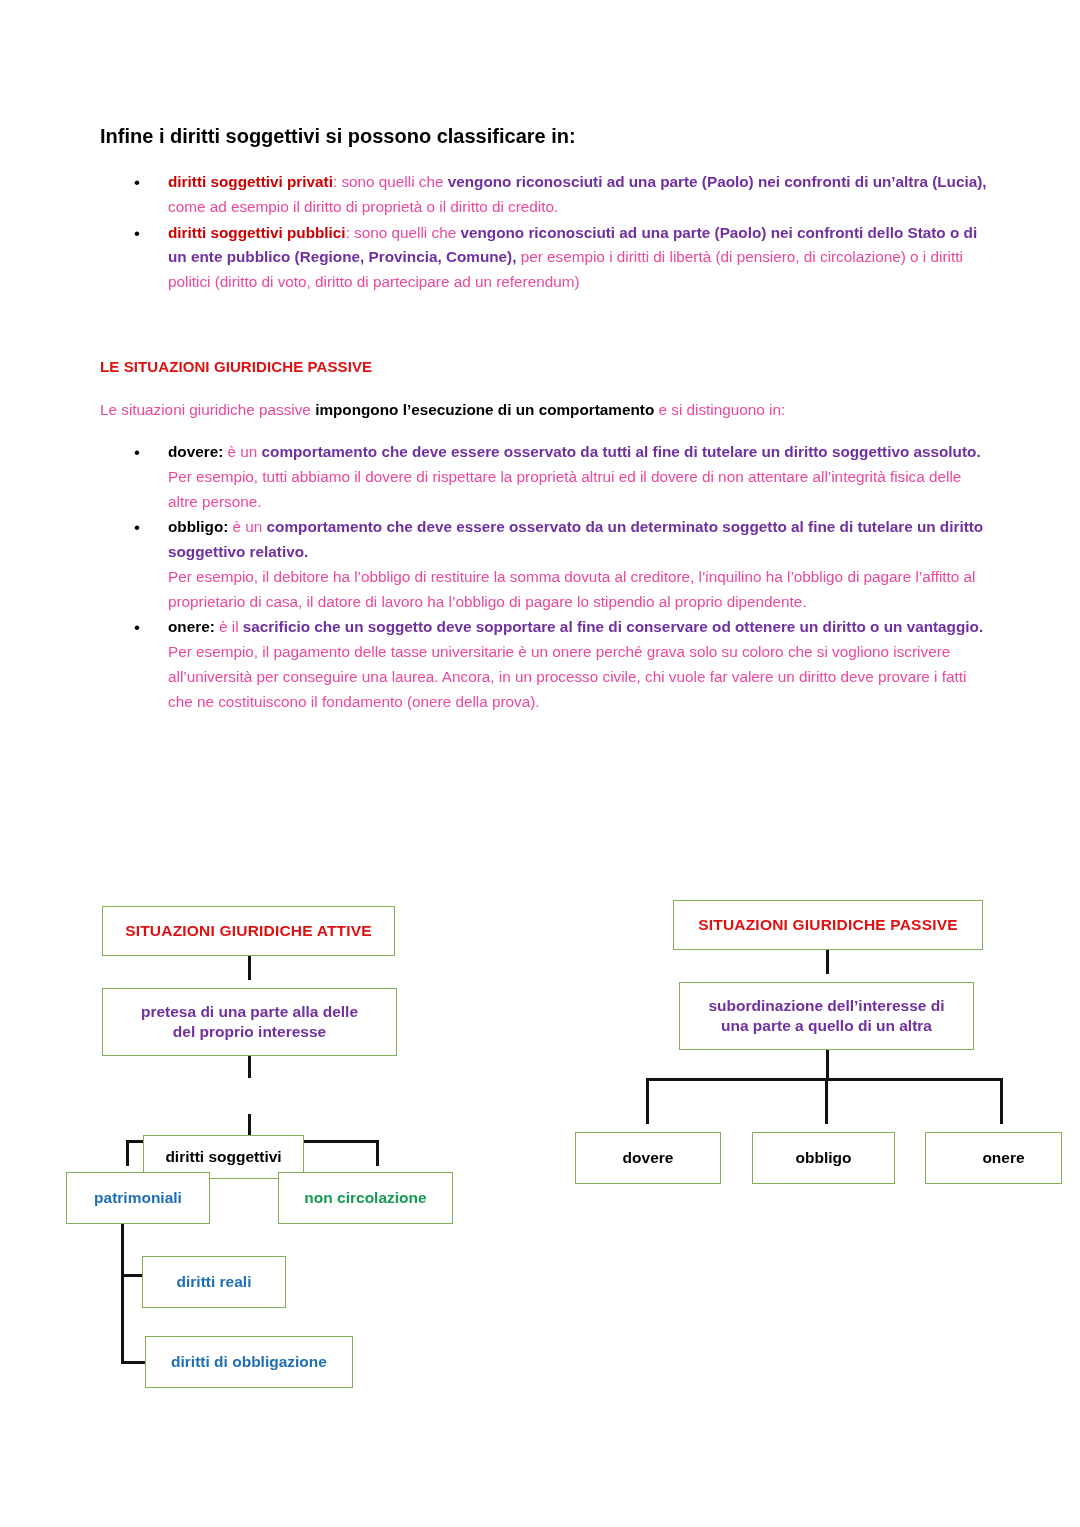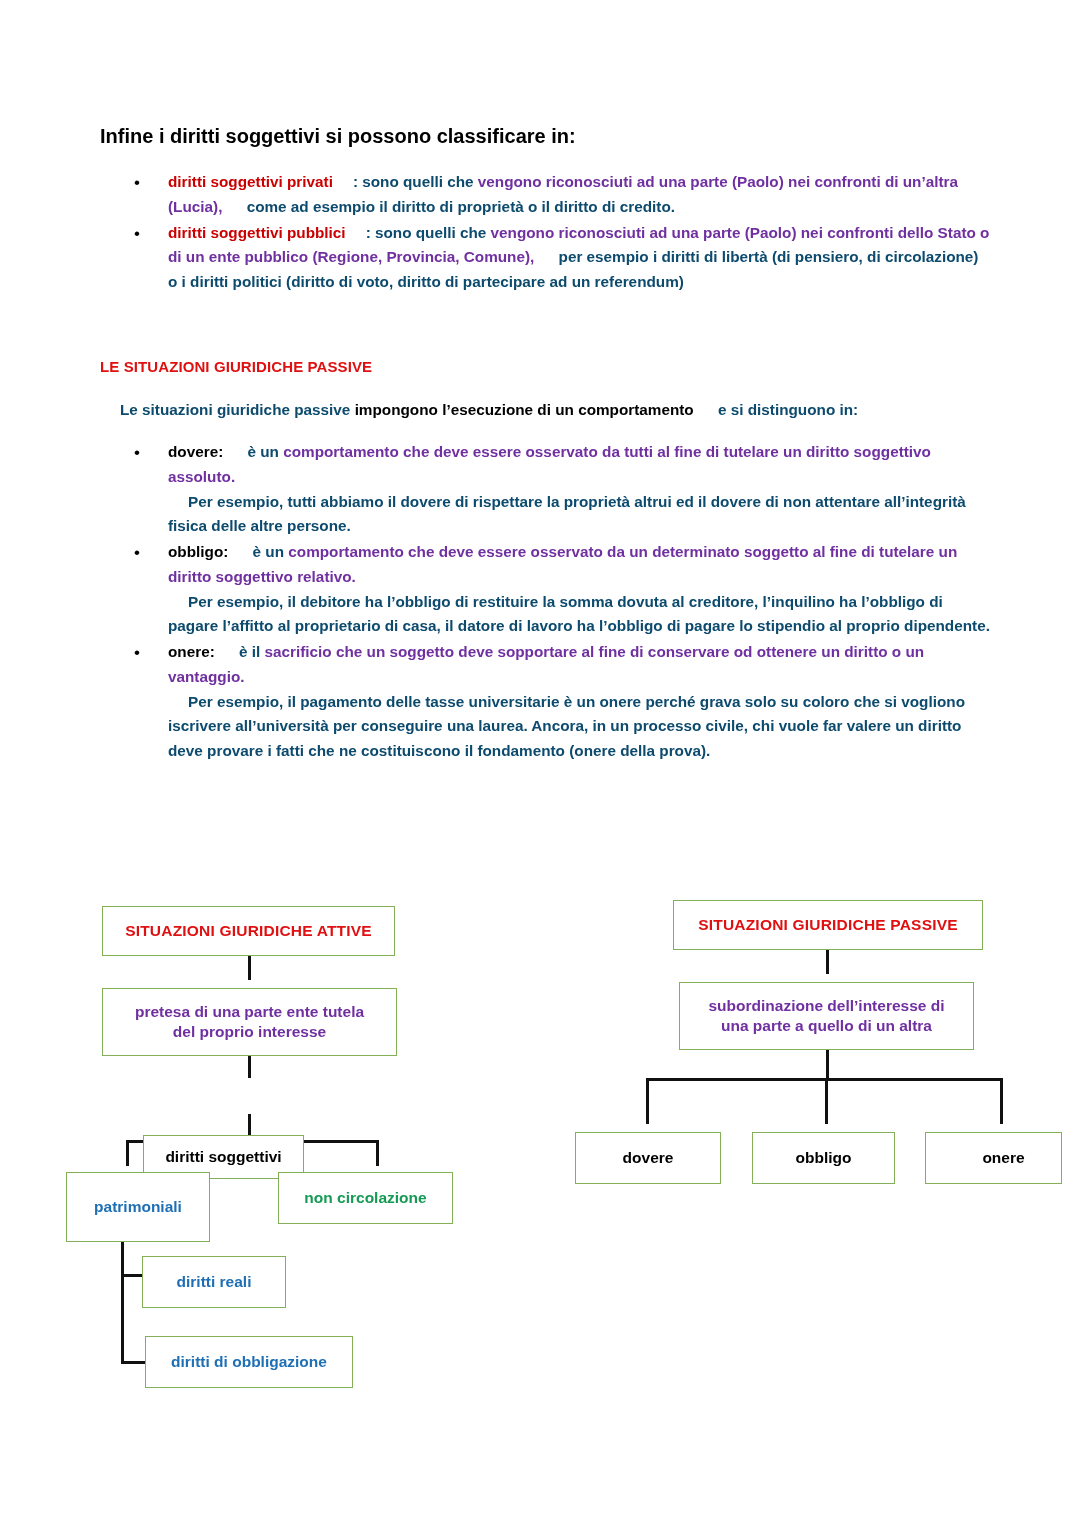--- a/index.html
+++ b/index.html
@@ -32,21 +32,21 @@
   ul.bullets > li::before {
     content:"\2022";
     position:absolute;
     left:34px; top:-1px;
     font-size:17px;
     color:#000;
     line-height:1.62;
   }
   .red   { color:#CC0000; font-weight:bold; }
   .purple{ color:#7030A0; font-weight:bold; }
-  .plain { color:#0c4a6e; font-weight:bold;margin-left:20px; }
+  .plain { color:#ec4899; font-weight:normal; }
   .bold  { color:#000; font-weight:bold; }
 
   .section-head {
     position:absolute; left:100px; top:358px;
     font-size:15px; font-weight:bold; color:#E01010;
     letter-spacing:0.1px;
   }
   .intro2 {
     position:absolute; left:100px; top:398px; width:890px;
     font-size:15.3px; line-height:1.6;
@@ -129,30 +129,30 @@
     <div class="ln lv" style="left:121px; top:1216px; height:148px;"></div>
     <div class="ln lh" style="left:121px; top:1274px; width:26px;"></div>
     <div class="ln lh" style="left:121px; top:1361px; width:26px;"></div>
 
     <div class="node n-red" style="left:102px; top:898px;  width:293px; height:50px;">
       <span>SITUAZIONI GIURIDICHE ATTIVE</span>
     </div>
 
     <div class="node n-purple" style="left:102px; top:980px;  width:295px; height:68px;">
       <span>
-        <span>pretesa di una parte ente tutela</span><br>
+        <span>pretesa di una parte alla delle</span><br>
         <span>del proprio interesse</span>
       </span>
     </div>
 
     <div class="node n-black" style="left:143px; top:1127px; width:161px; height:44px;">
       <span>diritti soggettivi</span>
     </div>
 
-    <div class="node n-blue" style="left:66px;  top:1164px; width:144px; height:70px;">
+    <div class="node n-blue" style="left:66px;  top:1164px; width:144px; height:52px;">
       <span>patrimoniali</span>
     </div>
 
     <div class="node n-green" style="left:278px; top:1164px; width:175px; height:52px;">
       <span>non circolazione</span>
     </div>
 
     <div class="node n-blue" style="left:142px; top:1248px; width:144px; height:52px;">
       <span>diritti reali</span>
     </div>

